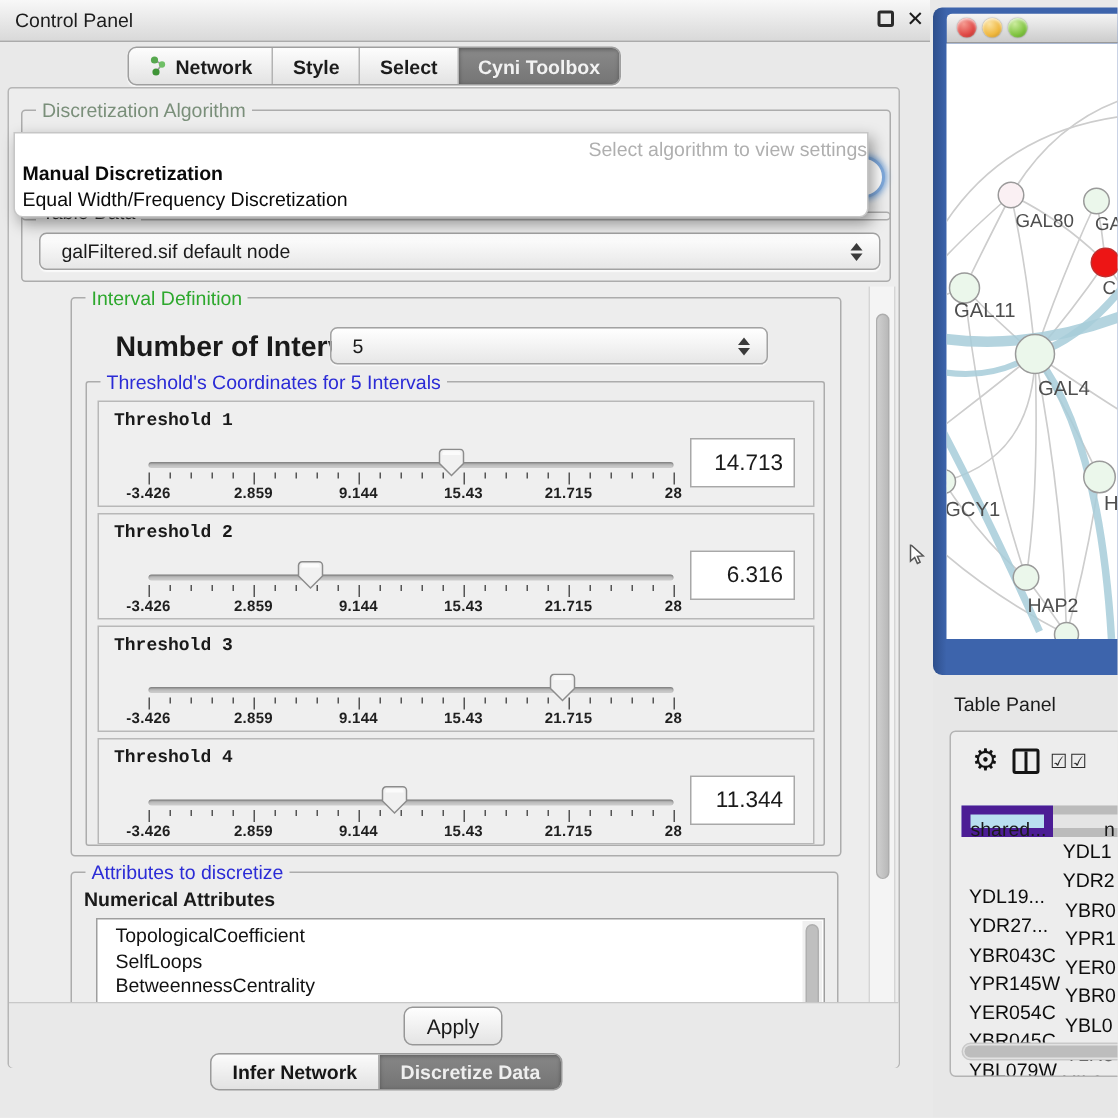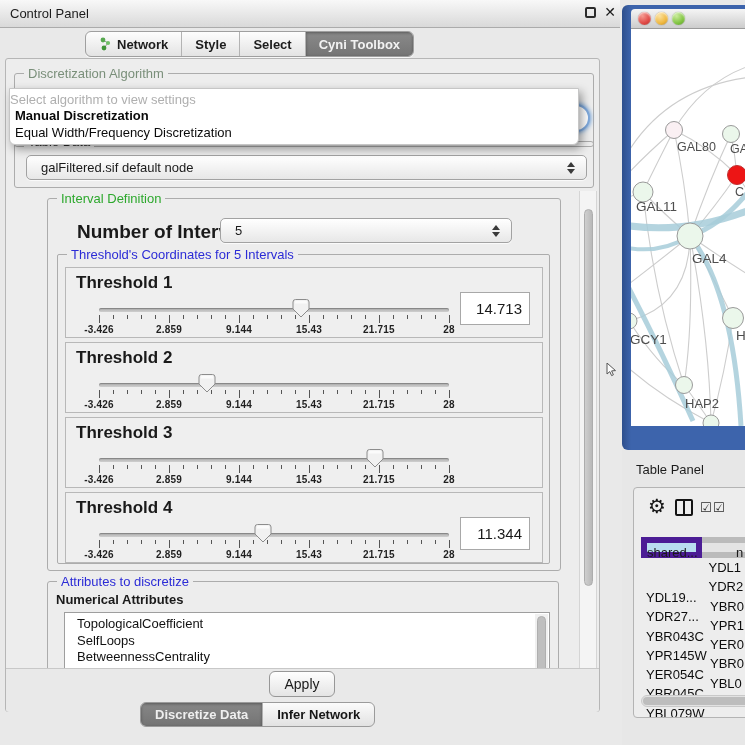--- a/index.html
+++ b/index.html
@@ -59,21 +59,21 @@
 
   
   .algo-group { left:8px; top:14px; width:580px; height:74px; }
   .algo-combo { left:9px; top:30px; width:566px; height:28px; border-radius:14px;
     background:#fff; border:2px solid #7FA9DC; box-shadow:0 0 4px 1px #6FA0D8; }
 
   
   .popup { left:3px; top:29px; width:570px; height:57px; background:#fff;
     border:1px solid #C6C6C6; border-radius:0 0 6px 6px;
     box-shadow:3px 4px 10px rgba(0,0,0,.38); z-index:50; }
-  .popup-ph { position:absolute; top:3px; width:100%; text-align:left;
+  .popup-ph { position:absolute; top:3px; width:100%; text-align:right;
     color:#AFAFAF; font-size:13px; }
   .popup-opt { position:absolute; left:5px; font-size:13px; color:#0a0a0a; white-space:nowrap; }
   .popup-opt.b { font-weight:bold; top:19px; }
   .popup-opt.n { top:36px; }
 
   
   .td-group { left:8px; top:82px; width:580px; height:47px; }
   .td-combo { left:11px; top:13px; width:561px; height:25px; }
 
   
@@ -84,21 +84,21 @@
     background:linear-gradient(90deg,#CFCFCF,#B9B9B9); border-radius:5px; border:1px solid #ADADAD; }
 
   
   .interval-group { left:41px; top:7px; width:514px; height:373px; }
   .num-label { position:absolute; left:29px; top:22px; font-size:19px; font-weight:bold; }
   .num-combo { left:172px; top:19px; width:292px; height:25px; }
   .thr-group { position:absolute; left:9px; top:55px; width:493px; height:310px;
     border:1px solid #ACACAC; border-radius:2px; }
   .th-row { position:absolute; left:7px; width:478px; height:71px;
     border:1px solid #B8B8B8; background:#EFEFEF; }
-  .th-label { position:absolute; left:10px; top:5px; font-size:17px; font-weight:bold; }
+  .th-label { position:absolute; left:10px; top:5px; font-size:12px; font-weight:bold;font-family:Liberation Mono, monospace; }
   .th-track { position:absolute; left:33px; top:40px; width:350px; height:4px;
     border-radius:2px; background:linear-gradient(#ABABAB,#CFCFCF);
     box-shadow:inset 0 1px 1px rgba(0,0,0,.25); }
   .th-thumb { position:absolute; top:31px; width:18px; height:19px; }
   .th-ticks { position:absolute; left:33px; top:47px; width:350px; height:9px; }
   .th-ticks i { position:absolute; top:0; width:1px; background:#555; }
   .th-lab { position:absolute; top:56px; width:56px; text-align:center;
     font-size:10px; font-weight:bold; color:#1f1f1f; letter-spacing:.2px; }
   .th-value { position:absolute; right:12px; top:24px; width:70px; height:33px;
     background:#fff; border:1px solid #A8A8A8; font-size:15px;
@@ -318,20 +318,21 @@
                 <i style="left: 322px; height: 4px;"></i>
                 <i style="left: 336px; height: 4px;"></i>
                 <i style="left: 350px; height: 8px;"></i>
               </div>
               <div class="th-lab" style="left: 5px;">-3.426</div>
               <div class="th-lab" style="left: 75px;">2.859</div>
               <div class="th-lab" style="left: 145px;">9.144</div>
               <div class="th-lab" style="left: 215px;">15.43</div>
               <div class="th-lab" style="left: 285px;">21.715</div>
               <div class="th-lab" style="left: 355px;">28</div>
+              <div class="th-value">6.316</div>
             </div>
             <div class="th-row" style="top: 162px;">
               <div class="th-label">Threshold 3</div>
               <div class="th-track"></div>
               <div class="th-thumb" style="left: 300.494px;"><svg width="18" height="19">
                   <path d="M3.5,0.5 h11 a2.5,2.5 0 0 1 2.5,2.5 v7 l-8,8 l-8,-8 v-7 a2.5,2.5 0 0 1 2.5,-2.5 z" fill="#F1F1F1" stroke="#8C8C8C"></path>
                   <path d="M4.5,1.8 h9 a1.6,1.6 0 0 1 1.6,1.6 v1 h-12.2 v-1 a1.6,1.6 0 0 1 1.6,-1.6 z" fill="#FBFBFB"></path>
                 </svg></div>
               <div class="th-ticks">
                 <i style="left: 0px; height: 8px;"></i>
@@ -432,25 +433,25 @@
   <div class="abs vscroll">
       <div class="thumb"></div>
     </div>
 
   <div class="abs apply-bar">
     <div class="apply-btn">Apply</div>
   </div>
 </div>
 
 <div class="abs bottomtabs" id="bottomtabs">
+    <div class="btab">
+      <div>Infer Network</div>
+    </div>
     <div class="btab selected">
       <div>Discretize Data</div>
-    </div>
-    <div class="btab">
-      <div>Infer Network</div>
     </div>
   </div>
 
 <div class="abs net-window">
   <div class="net-titlebar">
     <span class="light red"></span>
     <span class="light yellow"></span>
     <span class="light green"></span>
   </div>
   <div class="net-canvas">

